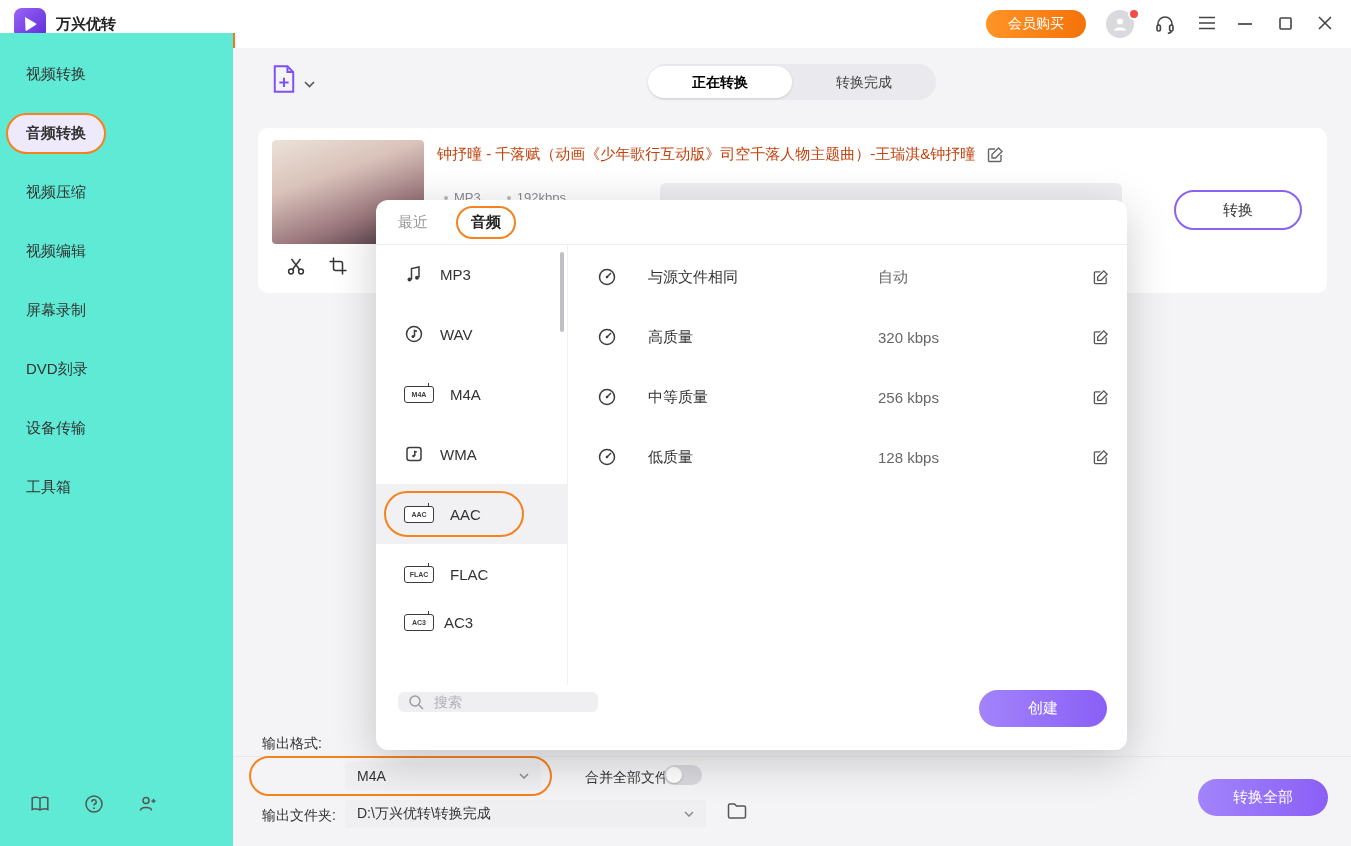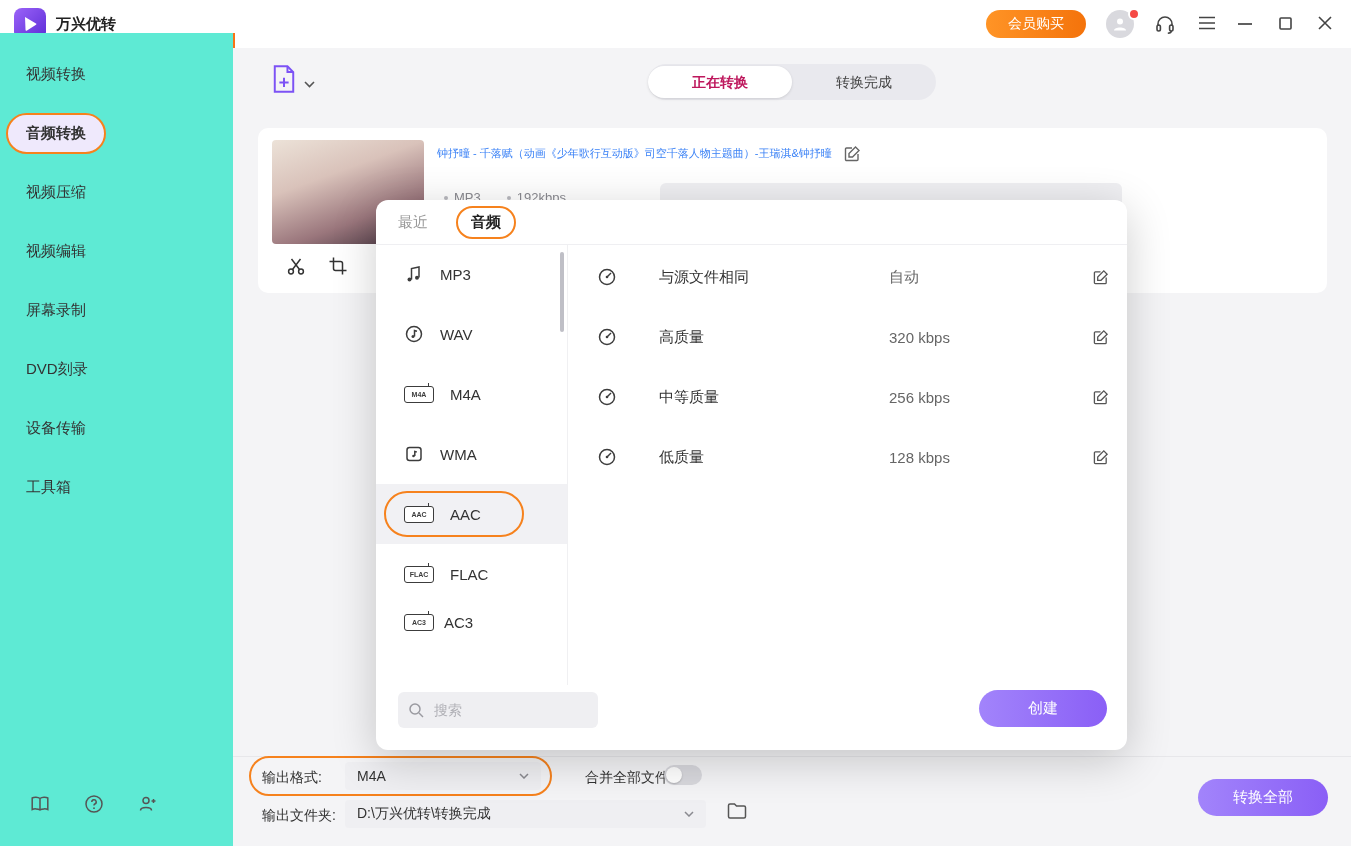--- a/index.html
+++ b/index.html
@@ -27,29 +27,29 @@
   .side-item .pill{padding:9px 18px;border-radius:22px;font-size:15px;color:#333;cursor:pointer;border:2px solid transparent;}
   .side-item.active .pill{background:#efe9fc;border-color:#f6821d;font-weight:bold;}
   .side-bottom{position:absolute;left:30px;bottom:32px;display:flex;gap:34px;color:#555;}
 
   
   .main-bg{position:absolute;left:233px;top:48px;right:0;bottom:0;background:#f4f4f6;}
   .addfile{position:absolute;left:270px;top:64px;display:flex;align-items:flex-end;gap:6px;color:#7c52f5;cursor:pointer;}
   .addfile .chev{color:#555;margin-bottom:6px;}
   .tabs{position:absolute;left:648px;top:64px;width:288px;height:36px;border-radius:18px;background:#e9e9ee;display:flex;align-items:center;}
   .tab{flex:1;text-align:center;font-size:14px;color:#444;cursor:pointer;line-height:32px;}
-  .tab.active{background:#fff;border-radius:16px;margin:0;font-weight:bold;color:#be185d;box-shadow:0 1px 3px rgba(0,0,0,.12);}
+  .tab.active{background:#fff;border-radius:16px;margin:0;font-weight:bold;color:#000000;box-shadow:0 1px 3px rgba(0,0,0,.12);}
 
   
   .card{position:absolute;left:258px;top:128px;width:1069px;height:165px;background:#fff;border-radius:10px;}
   .thumb{position:absolute;left:14px;top:12px;width:152px;height:104px;border-radius:4px;
          background:linear-gradient(160deg,#ece2d8 0%,#d9c2ba 35%,#9a767c 70%,#41323d 100%);}
   .card-tools{position:absolute;left:28px;top:128px;display:flex;gap:22px;color:#333;}
   .card-title-row{position:absolute;left:179px;top:17px;display:flex;align-items:center;gap:12px;}
-  .card-title{max-width:630px;font-size:11px;color:#3b82f6;white-space:nowrap;overflow:hidden;text-overflow:ellipsis;}
+  .card-title{max-width:630px;font-size:15px;color:#c2410c;white-space:nowrap;overflow:hidden;text-overflow:ellipsis;}
   .card-meta{position:absolute;left:186px;top:62px;display:flex;gap:26px;align-items:center;color:#8a8a90;font-size:13px;}
   .meta-item{display:flex;align-items:center;gap:6px;}
   .dot{width:4px;height:4px;border-radius:50%;background:#b9b9bf;}
   .trimbar{position:absolute;left:402px;top:55px;width:462px;height:28px;background:#efeff2;border-radius:6px;}
   .convert-btn{position:absolute;left:916px;top:62px;width:128px;height:40px;border-radius:21px;border:2px solid #8a63f3;
                background:#fff;color:#333;font-size:15px;display:flex;align-items:center;justify-content:center;cursor:pointer;box-sizing:border-box;}
 
   
   .popup{position:absolute;left:376px;top:200px;width:751px;height:550px;background:#fff;border-radius:12px;
          box-shadow:0 10px 45px rgba(0,0,0,.20);z-index:5;}
@@ -61,24 +61,24 @@
   .fmt-row{position:absolute;left:0;width:191px;height:60px;display:flex;align-items:center;gap:16px;padding-left:28px;box-sizing:border-box;cursor:pointer;}
   .fmt-row .lbl{font-size:15px;color:#333;}
   .fmt-sel-bg{position:absolute;left:0;top:284px;width:191px;height:60px;background:#f1f1f4;}
   .fmt-sel-outline{position:absolute;left:8px;top:291px;width:140px;height:46px;border:2px solid #f6821d;border-radius:23px;box-sizing:border-box;pointer-events:none;}
   .badge{min-width:24px;height:15px;border:1.4px solid #3c3c3c;border-radius:3px;font-size:7px;font-weight:bold;color:#3c3c3c;
          display:inline-flex;align-items:center;justify-content:center;padding:0 2px;background:#fff;position:relative;}
   .badge:before{content:"";position:absolute;top:-4px;right:4px;width:1.4px;height:4px;background:#3c3c3c;}
   .scrollbar{position:absolute;left:184px;top:52px;width:4px;height:80px;border-radius:2px;background:#bfbfc6;cursor:pointer;}
   .q-row{position:absolute;left:221px;right:18px;height:60px;display:flex;align-items:center;cursor:pointer;}
   .q-row .gi{color:#3c3c3c;}
-  .q-row .ql{margin-left:42px;font-size:15px;color:#333;width:230px;}
+  .q-row .ql{margin-left:31px;font-size:15px;color:#333;width:230px;}
   .q-row .qv{font-size:15px;color:#666;width:160px;}
   .q-row .qe{margin-left:auto;color:#555;cursor:pointer;}
-  .pp-search{position:absolute;left:22px;top:492px;width:200px;height:36px;background:#efeff2;border-radius:6px;
+  .pp-search{position:absolute;left:22px;top:492px;width:200px;height:20px;background:#efeff2;border-radius:6px;
              display:flex;align-items:center;gap:8px;padding:0 10px;box-sizing:border-box;color:#9a9aa0;}
   .pp-search input{border:0;background:transparent;outline:none;font-size:14px;width:140px;color:#333;
                    font-family:"Liberation Sans","DejaVu Sans",sans-serif;}
   .pp-search input::placeholder{color:#b0b0b6;}
   .create-btn{position:absolute;left:603px;top:490px;width:128px;height:37px;border-radius:19px;color:#fff;font-size:15px;
               background:linear-gradient(90deg,#a284fb,#8a5ff6);display:flex;align-items:center;justify-content:center;cursor:pointer;}
 
   
   .foot-divider{position:absolute;left:233px;right:0;top:756px;height:1px;background:#e7e7ea;}
   .foot-label{position:absolute;font-size:14px;color:#333;}
@@ -245,20 +245,21 @@
       <span class="meta-item">
           <span class="dot"></span>
           <span>MP3</span>
         </span>
       <span class="meta-item">
           <span class="dot"></span>
           <span>192kbps</span>
         </span>
     </div>
     <div class="trimbar"></div>
+    <div class="convert-btn">转换</div>
   </div>
 
   <div class="popup">
     <div class="pp-tab-recent">最近</div>
     <div class="pp-tab-audio">音频</div>
     <div class="pp-divider"></div>
     <div class="pp-vline"></div>
 
     <div class="fmt-sel-bg"></div>
 
@@ -388,21 +389,21 @@
             <path d="M11 11 L15 15"></path>
           </svg>
       </span>
       <input type="text" placeholder="搜索" style="">
     </div>
     <div class="create-btn">创建</div>
   </div>
 
   <div class="foot-divider"></div>
 
-  <div class="foot-label" style="left:262px;top:769px;">输出格式:</div>
+  <div class="foot-label" style="left:262px;top:735px;">输出格式:</div>
   <div class="select" style="left:345px;top:762px;width:196px;">
     <span>M4A</span>
     <span class="chev">
       <svg width="10" height="6" viewBox="0 0 10 6" fill="none" stroke="#8a8a90" stroke-width="1.5">
           <path d="M1 1 L5 5 L9 1"></path>
         </svg>
     </span>
   </div>
   <div class="fmt-outline"></div>
 

